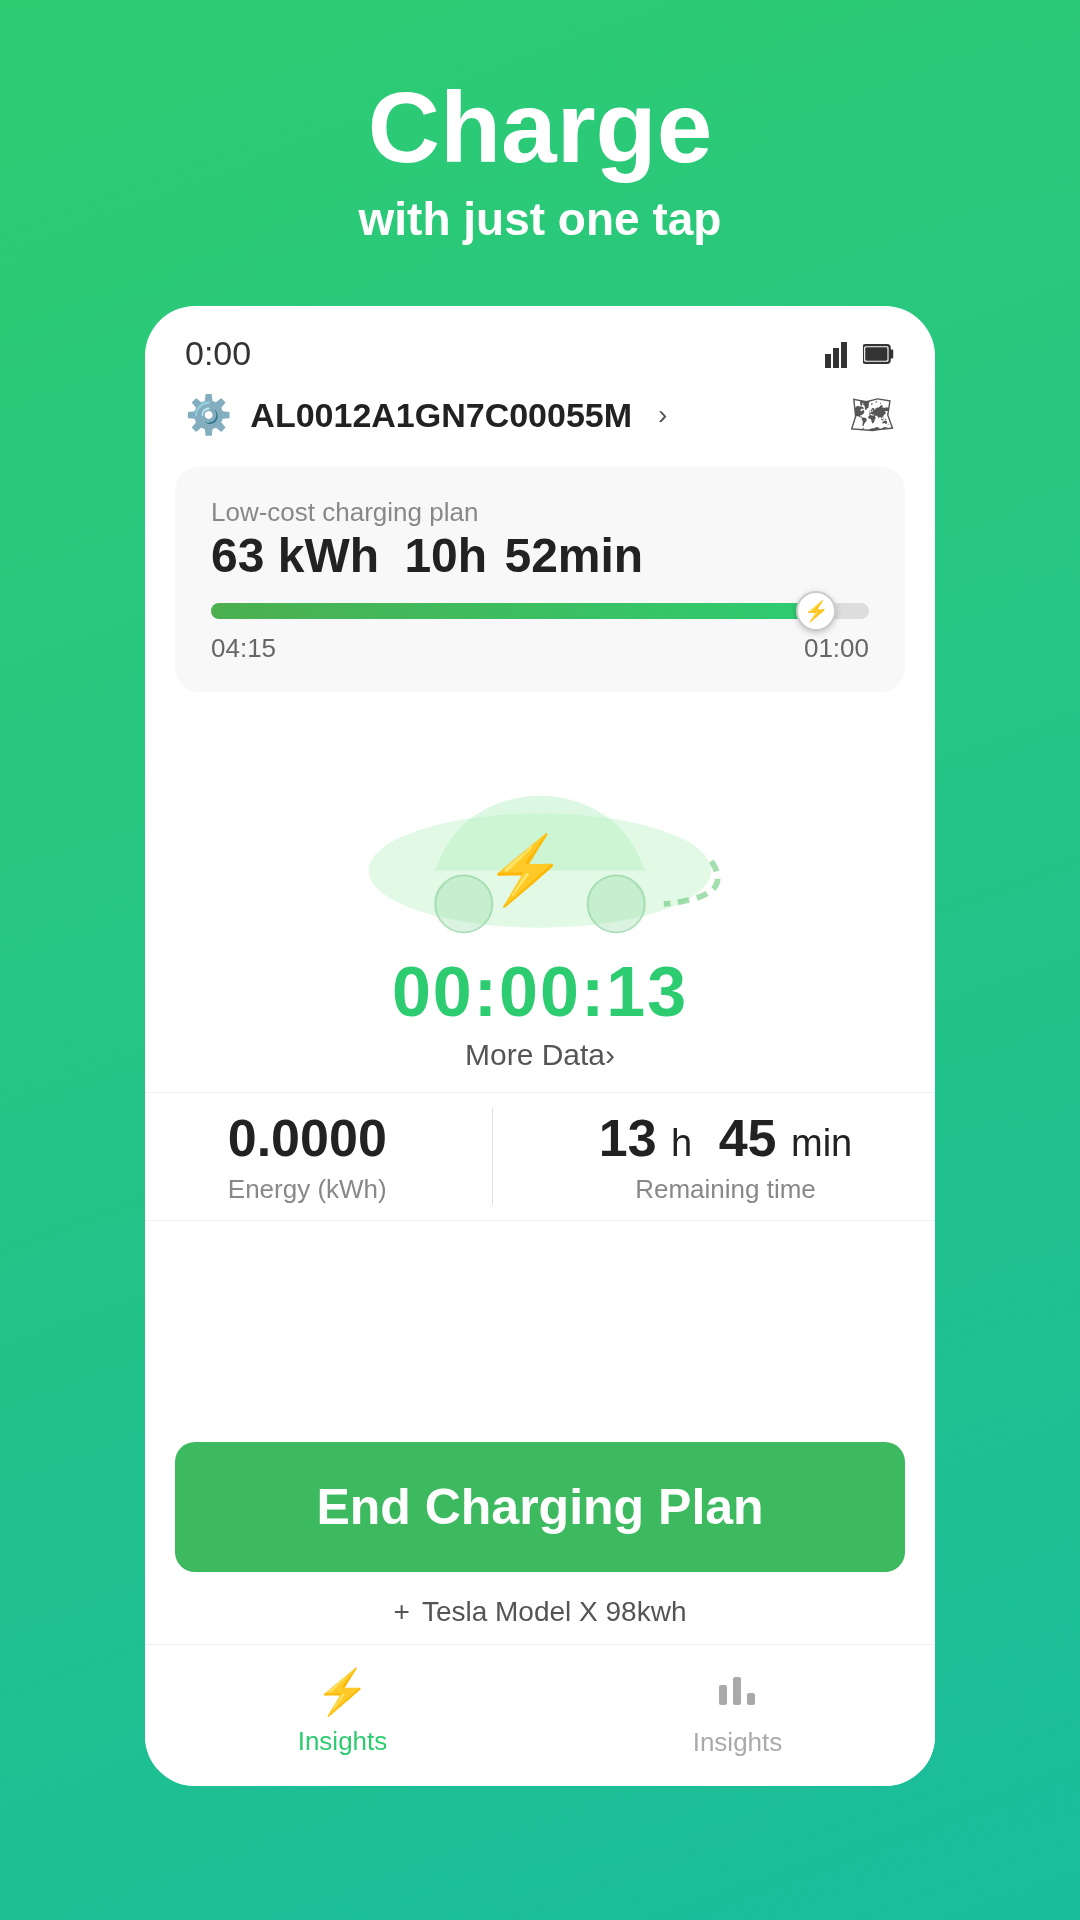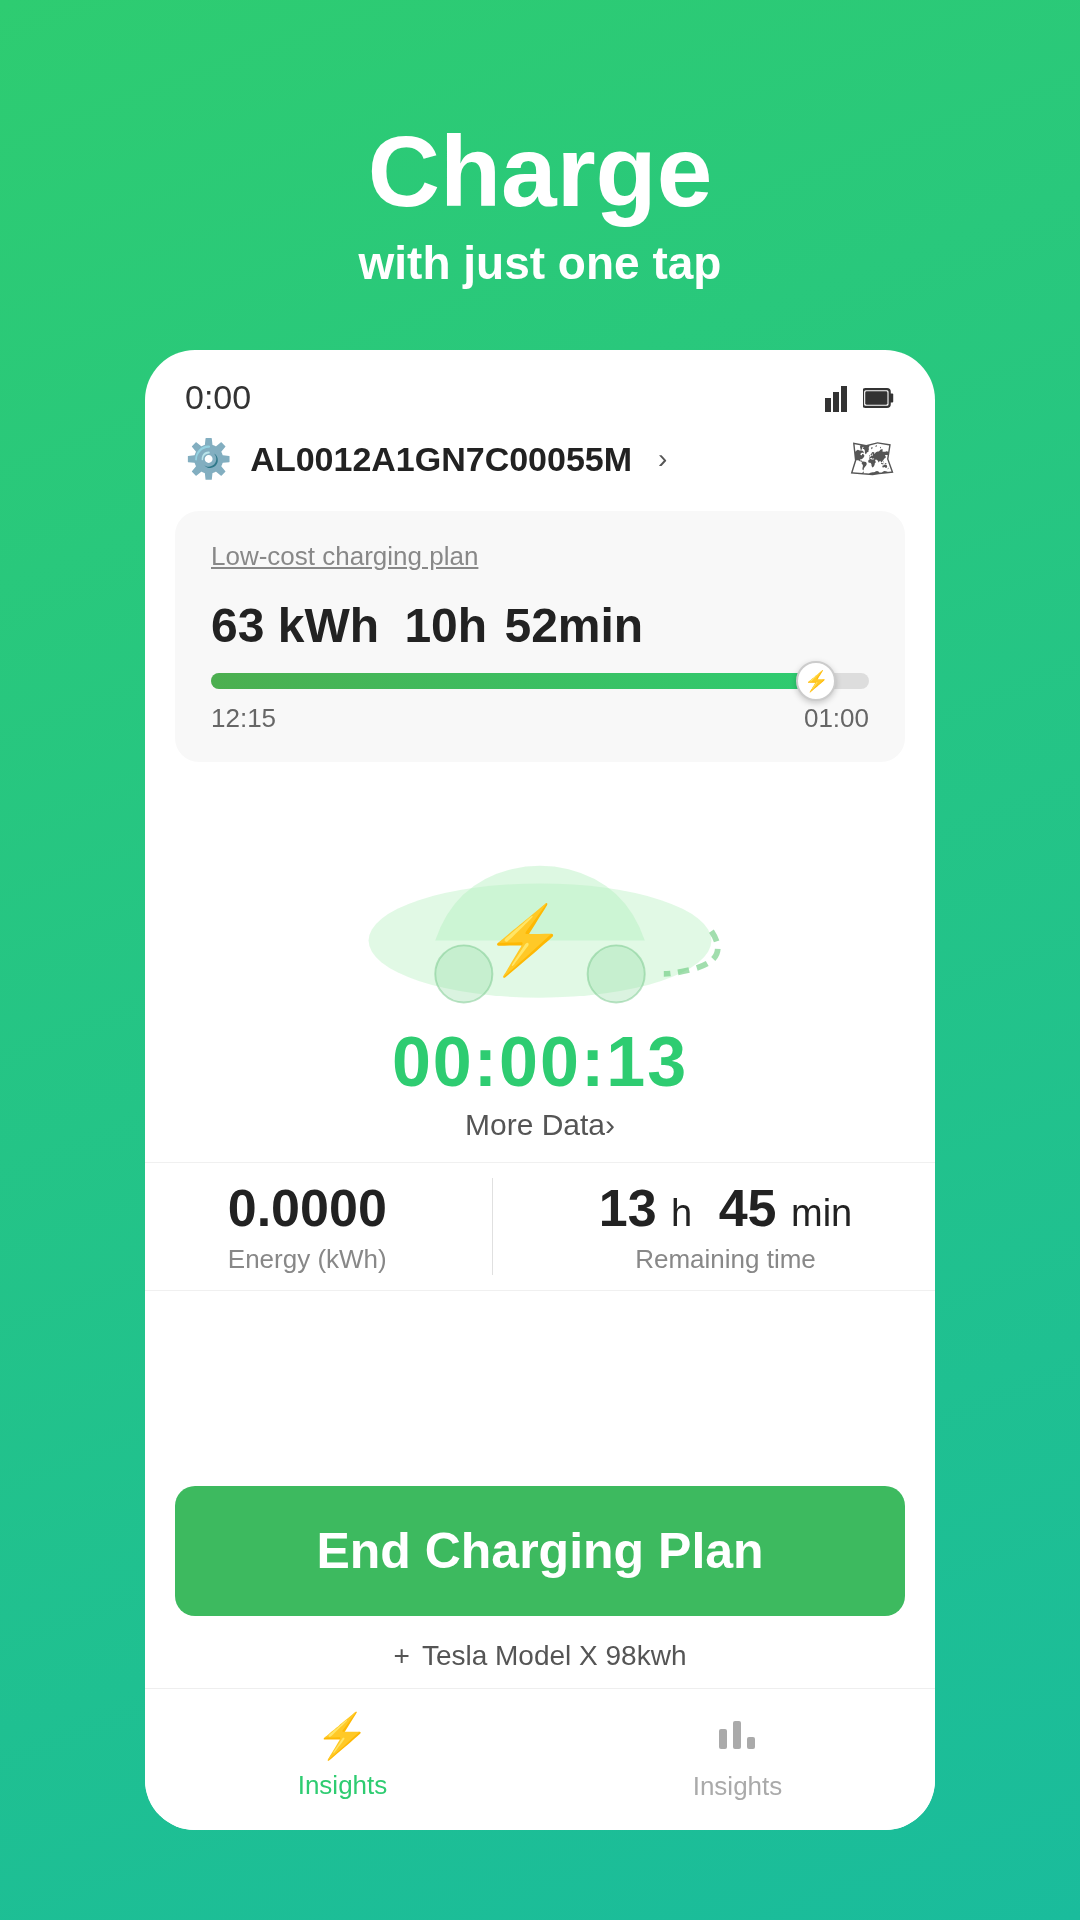--- a/index.html
+++ b/index.html
@@ -12,21 +12,21 @@
       overflow: hidden;
       display: flex;
       flex-direction: column;
       align-items: center;
     }
 
     .header-section {
       display: flex;
       flex-direction: column;
       align-items: center;
-      padding-top: 116px;
+      padding-top: 72px;
       margin-bottom: 60px;
     }
 
     .header-title {
       font-size: 100px;
       font-weight: 800;
       color: white;
       line-height: 1.1;
     }
 
@@ -115,22 +115,21 @@
     .charging-plan-card {
       margin: 10px 30px 20px;
       background: #f8f8f8;
       border-radius: 24px;
       padding: 30px 36px 28px;
     }
 
     .plan-label {
       font-size: 26px;
       color: #888;
-      margin-bottom: 26px;
-      text-decoration: underline;
+      margin-bottom: 0;
     }
 
     .plan-duration {
       font-size: 48px;
       font-weight: 700;
       color: #222;
       margin-bottom: 20px;
     }
 
     .progress-bar-container {
@@ -371,21 +370,21 @@
       <span style="margin-left:12px;">10h</span>
       <span style="margin-left:4px;">52min</span>
     </div>
     <div class="progress-bar-container">
       <div class="progress-bar-fill"></div>
       <div class="progress-thumb">
         <span class="progress-thumb-icon">⚡</span>
       </div>
     </div>
     <div class="progress-times">
-      <span>12:15</span>
+      <span>04:15</span>
       <span>01:00</span>
     </div>
   </div>
 
   <div class="car-section">
     <div class="car-svg-container">
 
       <svg width="420" height="220" viewBox="0 0 420 220">
 
         <ellipse cx="210" cy="140" rx="180" ry="60" fill="rgba(180,240,190,0.4)"></ellipse>

